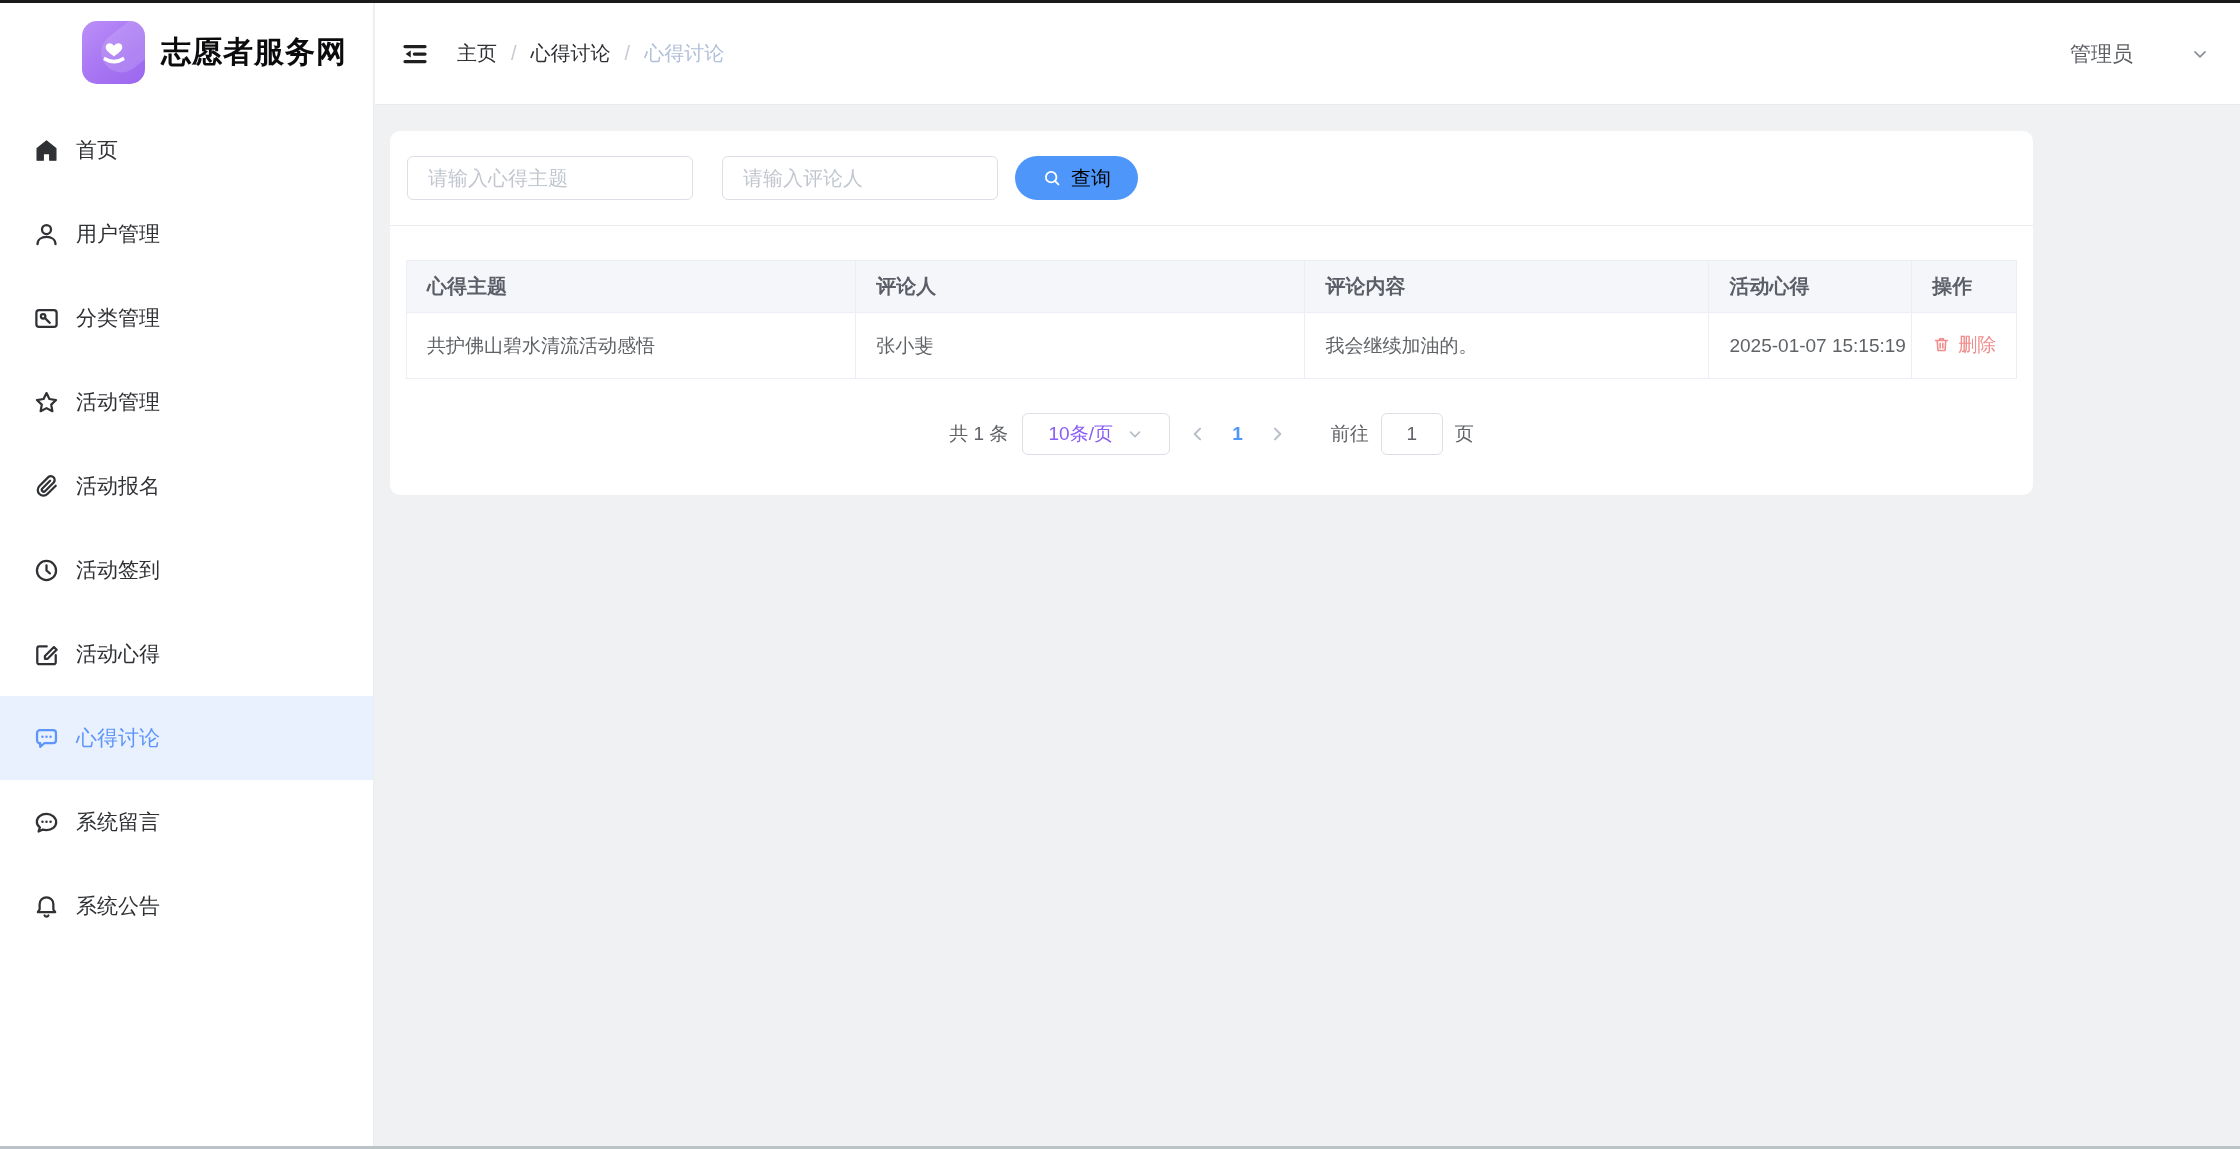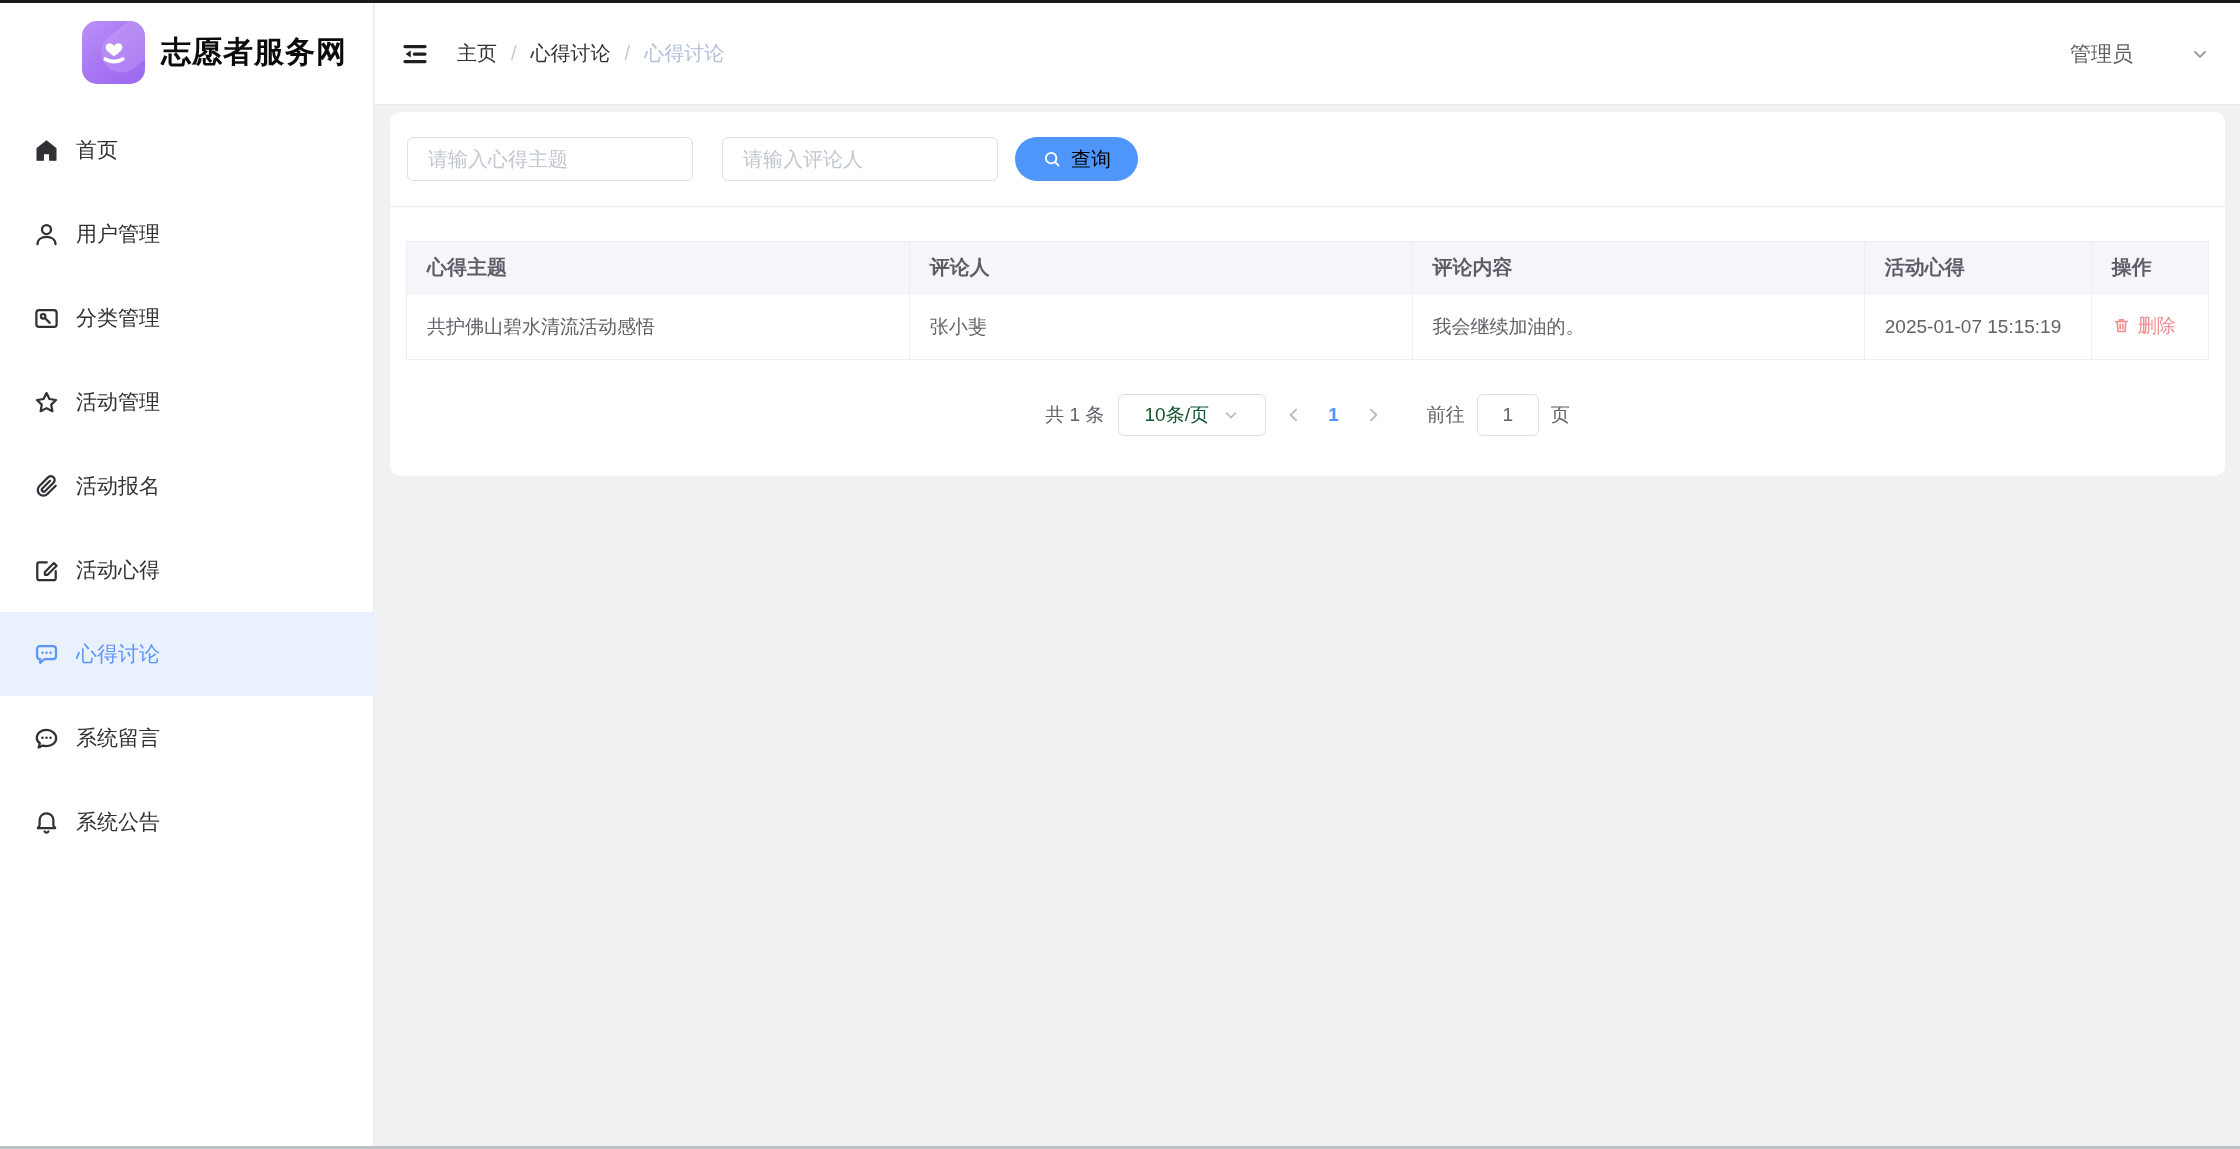--- a/index.html
+++ b/index.html
@@ -31,21 +31,21 @@
     display:flex; align-items:center; padding:0 30px 0 24px; border-bottom:1px solid #eaeaea; }
   .fold-btn { width:32px; height:32px; display:flex; align-items:center; justify-content:center; cursor:pointer; }
   .breadcrumb { display:flex; align-items:center; margin-left:26px; font-size:20px; color:#2e3033; }
   .crumb { color:#2e3033; cursor:pointer; }
   .crumb.current { color:#b1bfd9; cursor:default; }
   .crumb-sep { color:#c6cad1; margin:0 14px; }
   .admin { margin-left:auto; display:flex; align-items:center; color:#5c5f63; font-size:21px; cursor:pointer;gap:48px; }
   .admin .chev { margin-left:9px; width:20px; height:20px; display:flex; color:#8a8f96; }
 
   
-  .card { position:absolute; left:390px; top:112px; width:1835px; height:364px; background:#ffffff; border-radius:10px; }
+  .card { position:absolute; left:390px; top:131px; width:1643px; height:364px; background:#ffffff; border-radius:10px; }
   .search-row { display:flex; align-items:center; padding:25px 0 0 17px; }
   .s-input { height:44px; border:1px solid #dcdfe6; border-radius:6px; padding:0 20px; font-size:20px;
     color:#333; outline:none; background:#fff; font-family:inherit; }
   .s-input::placeholder { color:#c2c7cf; }
   .s-input.topic { width:286px; }
   .s-input.reviewer { width:276px; margin-left:29px; }
   .query-btn { height:44px; padding:0 27px; margin-left:17px; border:none; border-radius:22px; background:#4e96fa;
     color:#000000; font-size:20px; display:flex; align-items:center; cursor:pointer; font-family:inherit; }
   .query-btn .q-icon { width:20px; height:20px; margin-right:9px; display:flex; }
   .divider { margin-top:25px; height:1px; background:#ececee; }
@@ -55,21 +55,21 @@
   th,td { border:1px solid #ebeef5; text-align:left; padding:12px 20px; overflow:hidden; white-space:nowrap; }
   thead th { background:#f5f6fa; height:46px; font-size:20px; font-weight:700; color:#5b5e66; }
   tbody td { height:66px; font-size:19px; color:#5f6266; background:#fff; }
   .danger-link { display:inline-flex; align-items:center; color:#f08b8b; font-size:19px; cursor:pointer; }
   .danger-link .t-icon { width:19px; height:19px; margin-right:7px; display:flex; }
 
   
   .pagination { margin-top:34px; display:flex; align-items:center; justify-content:center; font-size:19px; color:#5f6266; }
   .pg-total { margin-right:14px; }
   .page-size-select { width:148px; height:42px; border:1px solid #dcdfe6; border-radius:6px; display:flex;
-    align-items:center; justify-content:center; color:#14532d; cursor:pointer; background:#fff; }
+    align-items:center; justify-content:center; color:#8b5cf6; cursor:pointer; background:#fff; }
   .page-size-select .chev { width:18px; height:18px; margin-left:13px; color:#b8bec8; display:flex; }
   .page-arrow { width:20px; height:20px; color:#b8bec8; margin:0 18px; cursor:pointer; display:flex; align-items:center; }
   .page-num { color:#4e96fa; font-weight:700; padding:0 6px; cursor:pointer; }
   .goto { display:flex; align-items:center; margin-left:26px; }
   .goto-label { margin-right:12px; }
   .goto-input { width:62px; height:42px; border:1px solid #dcdfe6; border-radius:6px; text-align:center;
     font-size:19px; color:#5f6266; outline:none; font-family:inherit; }
   .goto-suffix { margin-left:12px; }
 </style>
 </head>
@@ -125,20 +125,29 @@
           </span>
           <span class="mi-label">活动管理</span>
         </div>
         <div class="menu-item">
           <span class="mi-icon">
             <svg viewBox="0 0 24 24" fill="none" stroke="currentColor" stroke-width="2" stroke-linecap="round" stroke-linejoin="round">
               <path d="M20.2 11.3 12.8 18.7a5 5 0 0 1-7.1-7.1l7.9-7.9a3.4 3.4 0 0 1 4.8 4.8l-7.7 7.7a1.7 1.7 0 0 1-2.4-2.4l6.9-6.9"></path>
             </svg>
           </span>
           <span class="mi-label">活动报名</span>
+        </div>
+        <div class="menu-item">
+          <span class="mi-icon">
+            <svg viewBox="0 0 24 24" fill="none" stroke="currentColor" stroke-width="2" stroke-linecap="round" stroke-linejoin="round">
+              <circle cx="12" cy="12" r="8.5"></circle>
+              <path d="M12 7.4V12l3 2.6"></path>
+            </svg>
+          </span>
+          <span class="mi-label">活动签到</span>
         </div>
         <div class="menu-item">
           <span class="mi-icon">
             <svg viewBox="0 0 24 24" fill="none" stroke="currentColor" stroke-width="2" stroke-linecap="round" stroke-linejoin="round">
               <path d="M20.2 12.6v6.2a1.8 1.8 0 0 1-1.8 1.8H5.6a1.8 1.8 0 0 1-1.8-1.8V6.6a1.8 1.8 0 0 1 1.8-1.8h6.6"></path>
               <path d="m10.6 13.4 8-8 2.4 2.4-8 8h-2.4Z"></path>
             </svg>
           </span>
           <span class="mi-label">活动心得</span>
         </div>

